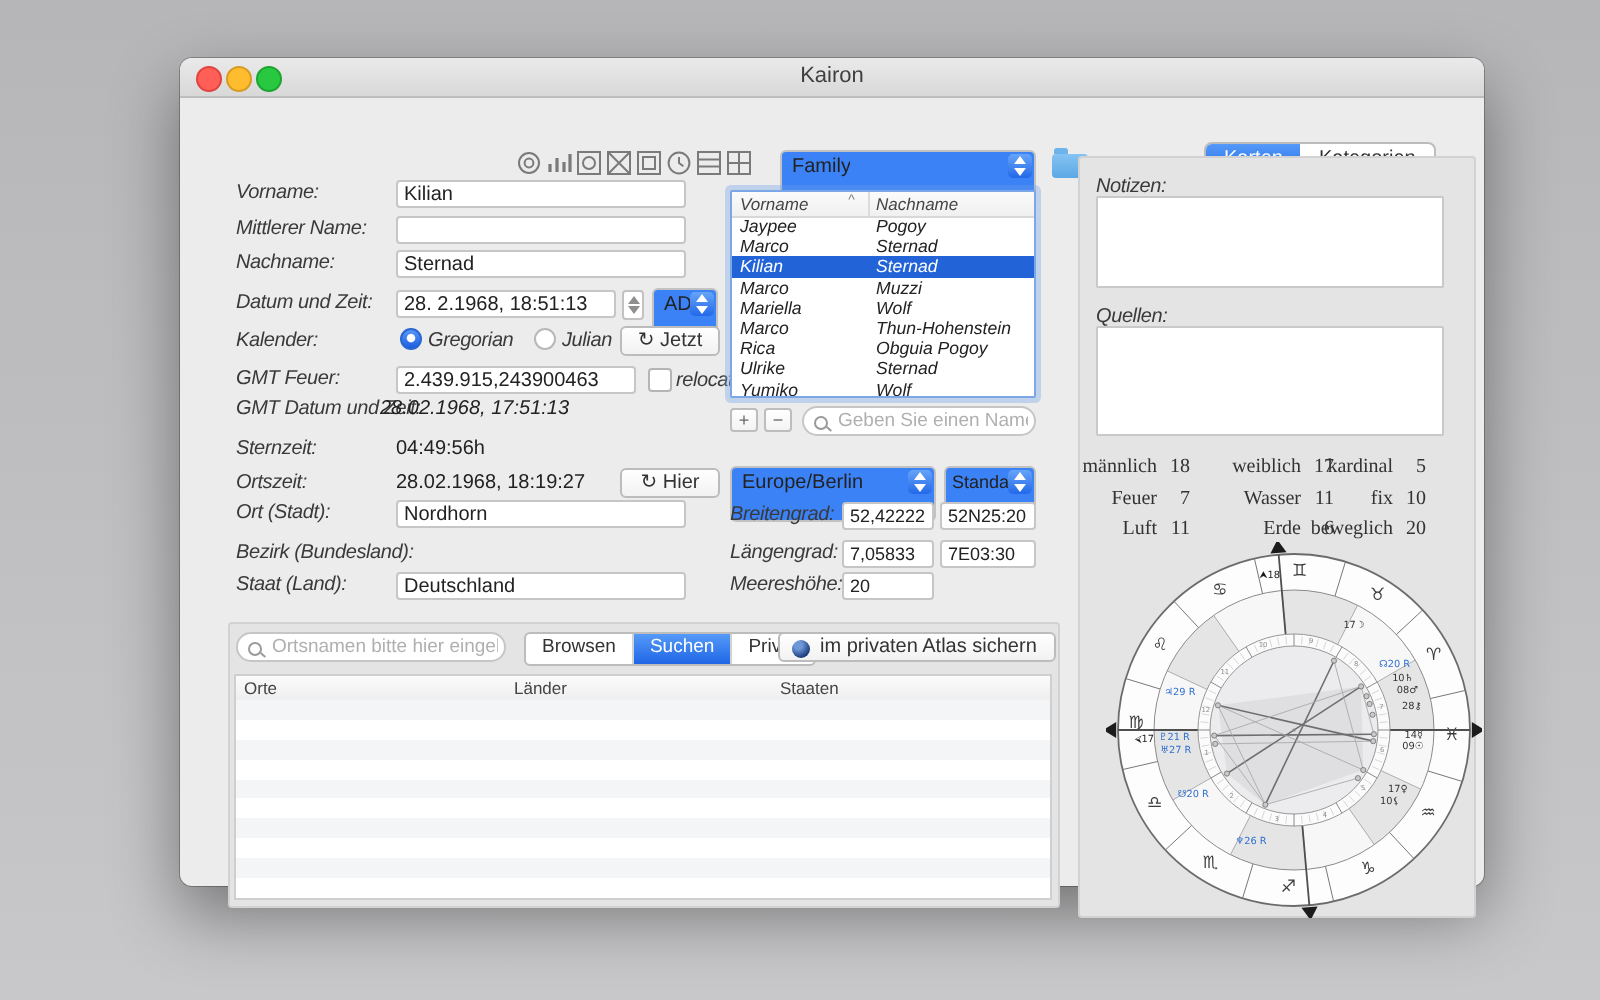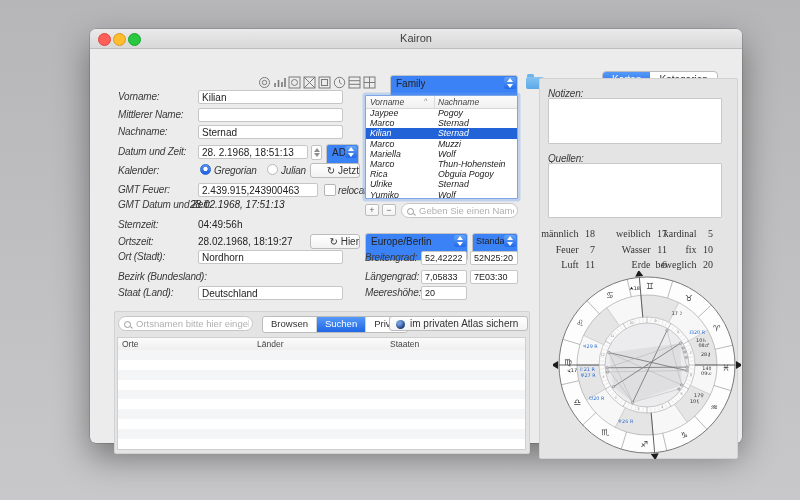--- a/index.html
+++ b/index.html
@@ -14,21 +14,21 @@
   .tl{position:absolute;top:4px;width:11px;height:11px;border-radius:50%;}
   .tl.red{left:8px;background:#ff5f57;border:.5px solid #e0443e;}
   .tl.yel{left:23px;background:#febc2e;border:.5px solid #d89b22;}
   .tl.grn{left:38px;background:#28c840;border:.5px solid #1da32f;}
   .content{position:absolute;left:0;top:20px;right:0;bottom:0;}
   .lb{position:absolute;font-size:10px;color:#3a3a3a;white-space:nowrap;letter-spacing:-.2px;font-style:italic;}
   .sv{position:absolute;font-size:10px;color:#222;white-space:nowrap;}
   .tf{position:absolute;height:14px;background:#fff;border:1px solid #c6c6c6;border-radius:2px;
       font:10px "Liberation Sans",sans-serif;color:#222;padding:0 3px;box-sizing:border-box;outline:none;}
   .btn{position:absolute;height:15px;background:linear-gradient(#fff,#f2f2f2);border:1px solid #bcbcbc;
-       border-radius:3px;font-size:10px;color:#333;text-align:right;box-sizing:border-box;line-height:13px;}
+       border-radius:3px;font-size:10px;color:#333;text-align:center;box-sizing:border-box;line-height:13px;}
   .dd{position:absolute;height:28px;background:#3b82f6;border:1px solid #c2c2c2;border-radius:3px;
       font-size:10px;color:#222;box-sizing:border-box;}
   .dd .val{position:absolute;left:5px;top:1px;line-height:13px;white-space:nowrap;overflow:hidden;}
   .stepper{position:absolute;right:1px;top:1px;width:12px;height:12px;border-radius:2.5px;
            background:linear-gradient(#66a5f9,#2268e8);}
   .stepper:before{content:"";position:absolute;left:3px;top:1px;border-left:3px solid transparent;
                   border-right:3px solid transparent;border-bottom:4px solid #fff;}
   .stepper:after{content:"";position:absolute;left:3px;bottom:1px;border-left:3px solid transparent;
                  border-right:3px solid transparent;border-top:4px solid #fff;}
   .gstep{position:absolute;width:11px;height:15px;background:#fff;border:1px solid #c2c2c2;border-radius:2px;box-sizing:border-box;}

